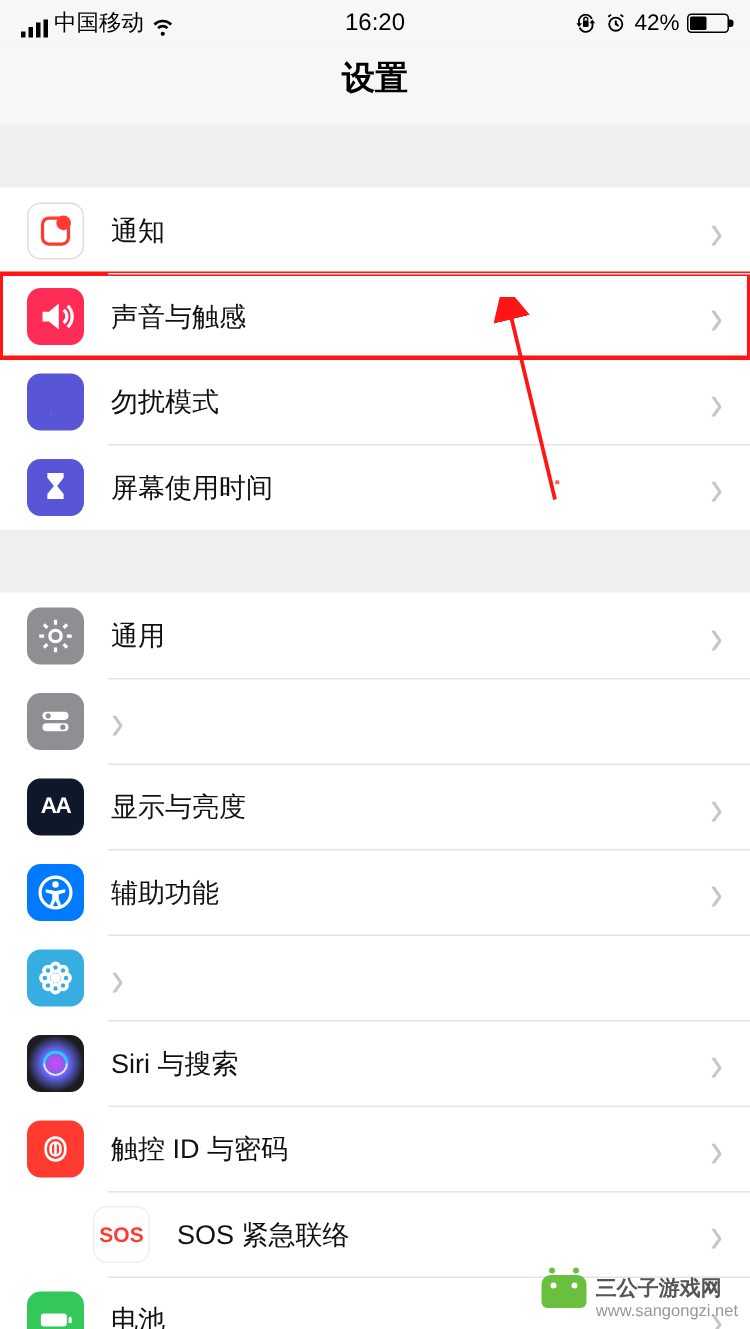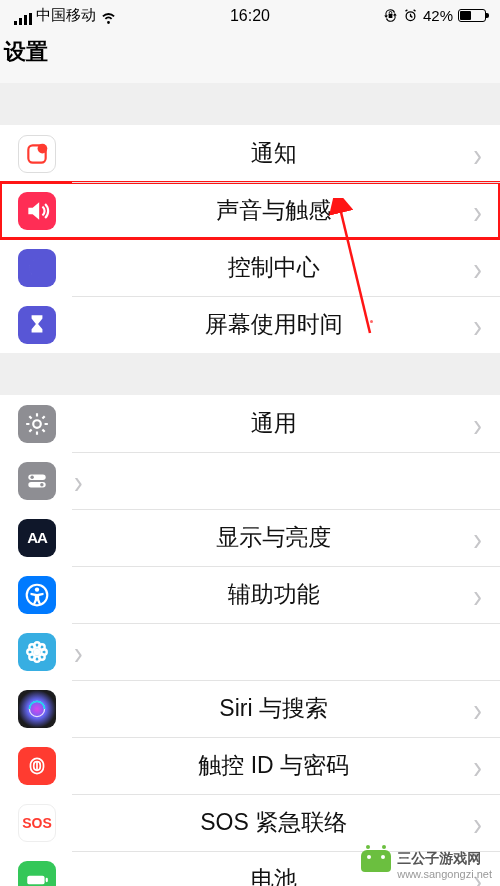--- a/index.html
+++ b/index.html
@@ -30,22 +30,22 @@
     .signal span:nth-child(3){height:10px;}
     .signal span:nth-child(4){height:12px;}
     .wifi-svg{width:17px;height:17px;}
     .batt {
       width: 28px; height: 13px; border: 1px solid #000; border-radius: 3px;
       position: relative; display: inline-block;
     }
     .batt::after { content:""; position:absolute; right:-4px; top:3px; width:3px; height:5px; background:#000; border-radius:0 2px 2px 0;}
     .batt .fill { position:absolute; left:1px; top:1px; bottom:1px; width:42%; background:#000; border-radius:1px;}
     .title-bar {
-      text-align: left;
-      padding: 10px 4px 16px;
+      text-align: center;
+      padding: 10px 16px 16px;
       font-size: 22px;
       font-weight: 600;
       background: #f7f7f7;
     }
     .group { background: #fff; margin-top: 42px; }
     .group + .group { margin-top: 42px; }
     .row {
       display: flex; align-items: center;
       padding: 9px 18px;
       min-height: 57px;
@@ -58,21 +58,21 @@
       outline: 3px solid #ff1515;
       outline-offset: -2px;
       z-index: 5;
     }
     .icon-wrap {
       width: 38px; height: 38px; border-radius: 9px;
       display:flex; align-items:center; justify-content:center;
       margin-right: 18px; flex: 0 0 38px;
       color:#fff;
     }
-    .label { font-size: 23px; color:#111; flex:1;text-align:center; }
+    .label { font-size: 18px; color:#111; flex:1; }
     .chevron { color: #c6c6c9; font-size: 26px; font-weight:300; line-height:1; transform: scaleY(1.3); }
     .arrow-annotation {
       position:absolute; left:280px; top:198px; width:100px; height:140px;
       pointer-events:none; z-index:20;
     }
     .watermark {
       position:absolute; right:8px; bottom:6px;
       font-size:14px; color:#7a7a7a; display:flex; gap:6px;
     }
     .watermark .logo {
@@ -146,21 +146,21 @@
     </div>
     <div class="label">声音与触感</div>
     <div class="chevron">›</div>
   </div>
   <div class="row">
     <div class="icon-wrap" style="background:#5856d6;">
       <svg class="ic" viewBox="0 0 24 24">
           <path fill="#fff" d="M14 3a9 9 0 100 18 7 7 0 010-18z"></path>
         </svg>
     </div>
-    <div class="label">控制中心</div>
+    <div class="label">勿扰模式</div>
     <div class="chevron">›</div>
   </div>
   <div class="row">
     <div class="icon-wrap" style="background:#5856d6;">
       <svg class="ic" viewBox="0 0 24 24">
           <path fill="#fff" d="M7 3h10v3l-4 5 4 5v3H7v-3l4-5-4-5V3z"></path>
         </svg>
     </div>
     <div class="label">屏幕使用时间</div>
     <div class="chevron">›</div>
@@ -242,21 +242,21 @@
             <path d="M6 11a6 6 0 0112 0v2a6 6 0 01-12 0v-2z"></path>
             <path d="M9 11a3 3 0 016 0v2a3 3 0 01-6 0v-2z"></path>
             <path d="M12 8v8"></path>
           </g>
         </svg>
     </div>
     <div class="label">触控 ID 与密码</div>
     <div class="chevron">›</div>
   </div>
   <div class="row">
-    <div class="icon-wrap" style="background:#fff;border:1px solid #eee;">
+    <div class="icon-wrap" style="background:#fff;border:1px solid #eee;margin-left:44px;">
       <span style="color:#ff3b30;font-weight:700;font-size:14px;">SOS</span>
     </div>
     <div class="label">SOS 紧急联络</div>
     <div class="chevron">›</div>
   </div>
   <div class="row">
     <div class="icon-wrap" style="background:#34c759;">
       <svg class="ic" viewBox="0 0 24 24">
           <rect x="3" y="8" width="16" height="8" rx="2" fill="#fff"></rect>
           <rect x="20" y="10" width="2" height="4" rx="1" fill="#fff"></rect>

